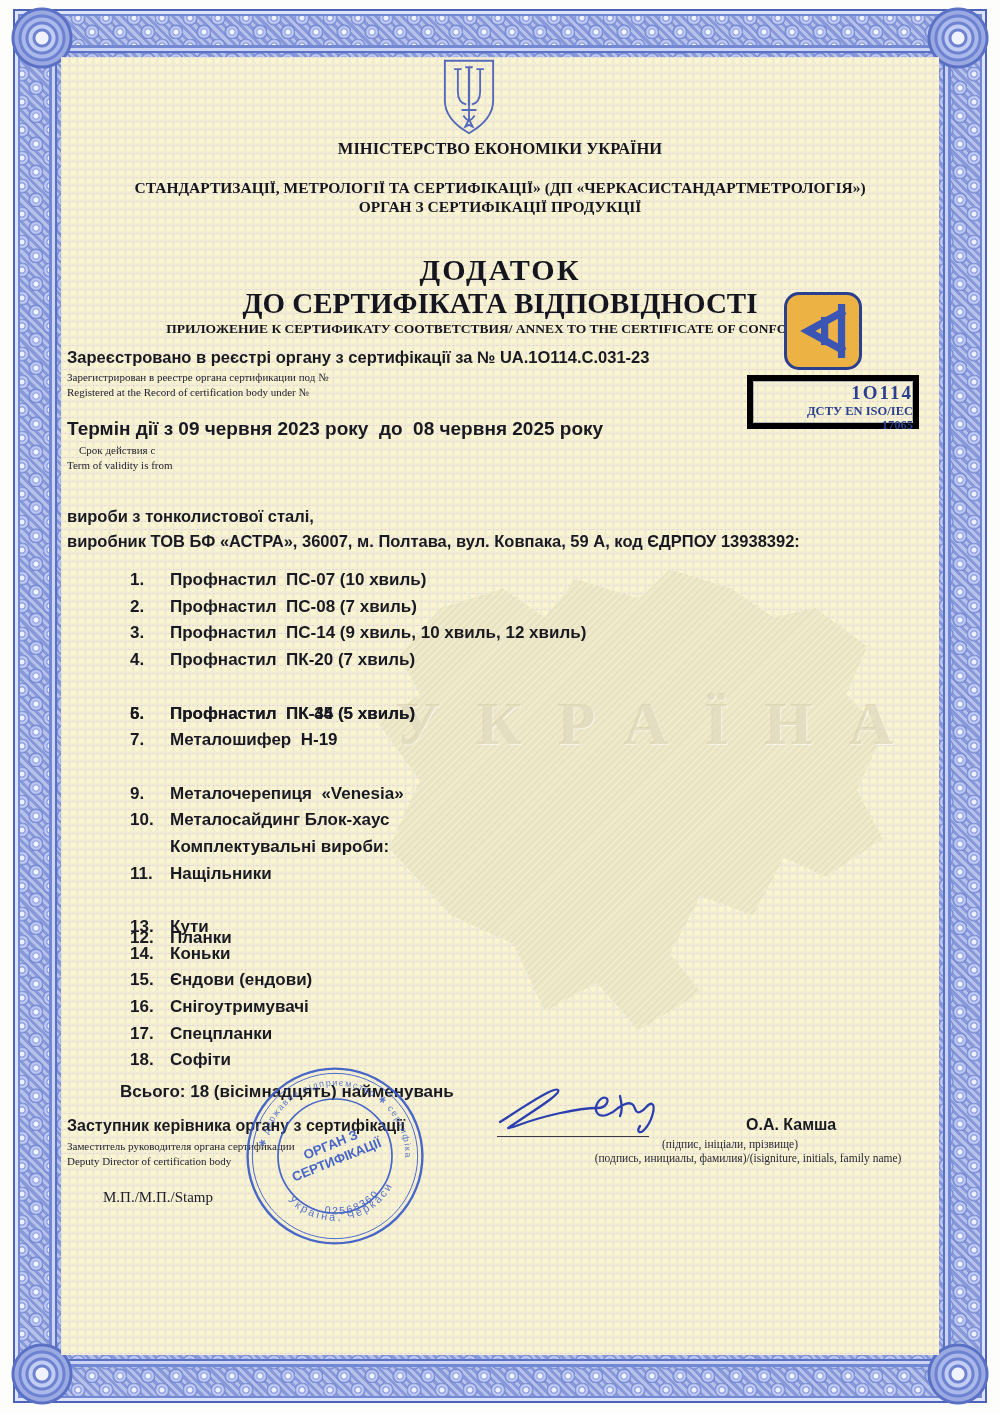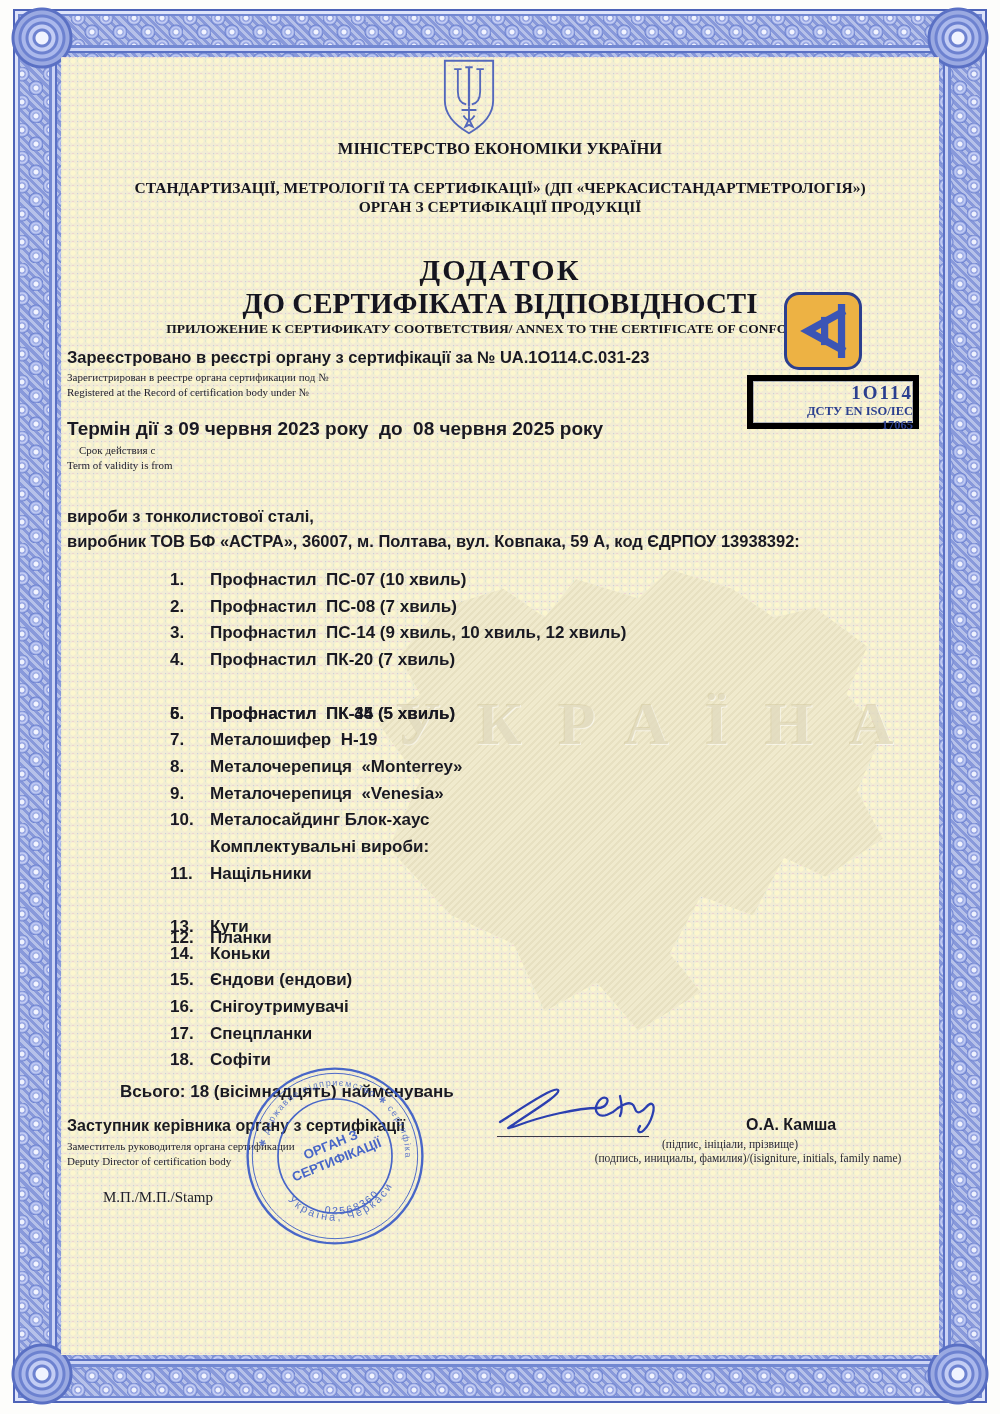--- a/index.html
+++ b/index.html
@@ -38,21 +38,21 @@
   .map-text{position:absolute;left:395px;top:688px;z-index:1;
     font:bold 62px "Liberation Serif",serif;letter-spacing:36px;
     color:rgba(208,198,156,.50);text-shadow:1px 1px 0 rgba(255,255,255,.55);}
   
   .lyr{position:absolute;z-index:2;}
   .center{left:70px;right:70px;text-align:center;}
   .hserif{font-family:"Liberation Serif","DejaVu Serif",serif;font-weight:bold;color:#15151f;}
   .bsans{font-family:"Liberation Sans","DejaVu Sans",sans-serif;font-weight:bold;color:#191922;}
   .ssm{font-family:"Liberation Serif","DejaVu Serif",serif;font-size:11px;color:#24242f;}
   .pre{white-space:pre;}
-  .row{position:absolute;left:130px;z-index:2;font-size:17px;margin-left:40px;}
+  .row{position:absolute;left:130px;z-index:2;font-size:17px;}
   .row .num{display:inline-block;width:40px;}
   .row .nm{white-space:pre;}
   
   .mark-box{position:absolute;left:784px;top:292px;width:72px;height:72px;z-index:3;
     background:#edb244;border:3px solid #2b3f8f;border-radius:15px;display:flex;align-items:center;justify-content:center;}
   .code-box{position:absolute;left:747px;top:375px;width:160px;height:42px;z-index:2;
     border:6px solid #000000;box-shadow:inset 0 0 0 1px rgba(43,63,143,.35);
     color:#2b3f8f;text-align:right;font-family:"Liberation Serif",serif;font-weight:bold;}
   .code-box .big{font-size:19px;letter-spacing:2px;line-height:22px;margin-top:1px;}
   .code-box .small{font-size:12.5px;line-height:14px;padding-left:32px;}
@@ -122,21 +122,20 @@
   <div class="lyr bsans" style="left:67px;top:507px;font-size:16.5px;">вироби з тонколистової сталі,</div>
   <div class="lyr bsans" style="left:67px;top:532px;font-size:16.5px;">виробник ТОВ БФ «АСТРА», 36007, м. Полтава, вул. Ковпака, 59 А, код ЄДРПОУ 13938392:</div>
 
   <div class="row bsans" style="top:570px"><span class="num">1.</span><span class="nm">Профнастил  ПС-07 (10 хвиль)</span></div>
   <div class="row bsans" style="top:597px"><span class="num">2.</span><span class="nm">Профнастил  ПС-08 (7 хвиль)</span></div>
   <div class="row bsans" style="top:623px"><span class="num">3.</span><span class="nm">Профнастил  ПС-14 (9 хвиль, 10 хвиль, 12 хвиль)</span></div>
   <div class="row bsans" style="top:650px"><span class="num">4.</span><span class="nm">Профнастил  ПК-20 (7 хвиль)</span></div>
   <div class="row bsans" style="top:704px"><span class="num">5.</span><span class="nm">Профнастил  ПК-35 (5 хвиль)</span></div>
   <div class="row bsans" style="top:704px"><span class="num">6.</span><span class="nm">Профнастил  ПК-44 (5 хвиль)</span></div>
   <div class="row bsans" style="top:730px"><span class="num">7.</span><span class="nm">Металошифер  Н-19</span></div>
-  <div class="row bsans" style="top:757px"><span class="num">8.</span><span class="nm">Металочерепиця  «Monterrey»</span></div>
   <div class="row bsans" style="top:784px"><span class="num">9.</span><span class="nm">Металочерепиця  «Venesia»</span></div>
   <div class="row bsans" style="top:810px"><span class="num">10.</span><span class="nm">Металосайдинг Блок-хаус</span></div>
   <div class="row bsans" style="top:837px"><span class="num"></span><span class="nm">Комплектувальні вироби:</span></div>
   <div class="row bsans" style="top:864px"><span class="num">11.</span><span class="nm">Нащільники</span></div>
   <div class="row bsans" style="top:928px"><span class="num">12.</span><span class="nm">Планки</span></div>
   <div class="row bsans" style="top:917px"><span class="num">13.</span><span class="nm">Кути</span></div>
   <div class="row bsans" style="top:944px"><span class="num">14.</span><span class="nm">Коньки</span></div>
   <div class="row bsans" style="top:970px"><span class="num">15.</span><span class="nm">Єндови (ендови)</span></div>
   <div class="row bsans" style="top:997px"><span class="num">16.</span><span class="nm">Снігоутримувачі</span></div>
   <div class="row bsans" style="top:1024px"><span class="num">17.</span><span class="nm">Спецпланки</span></div>

